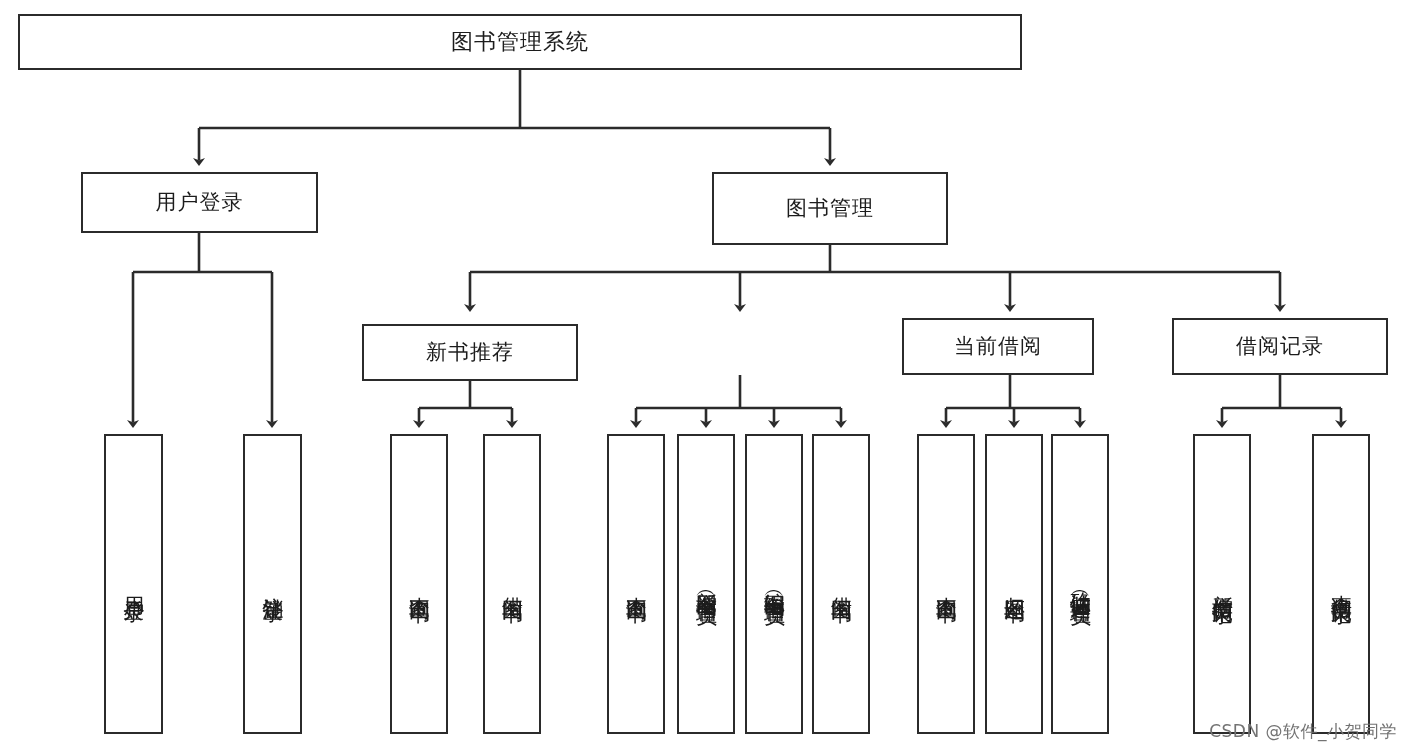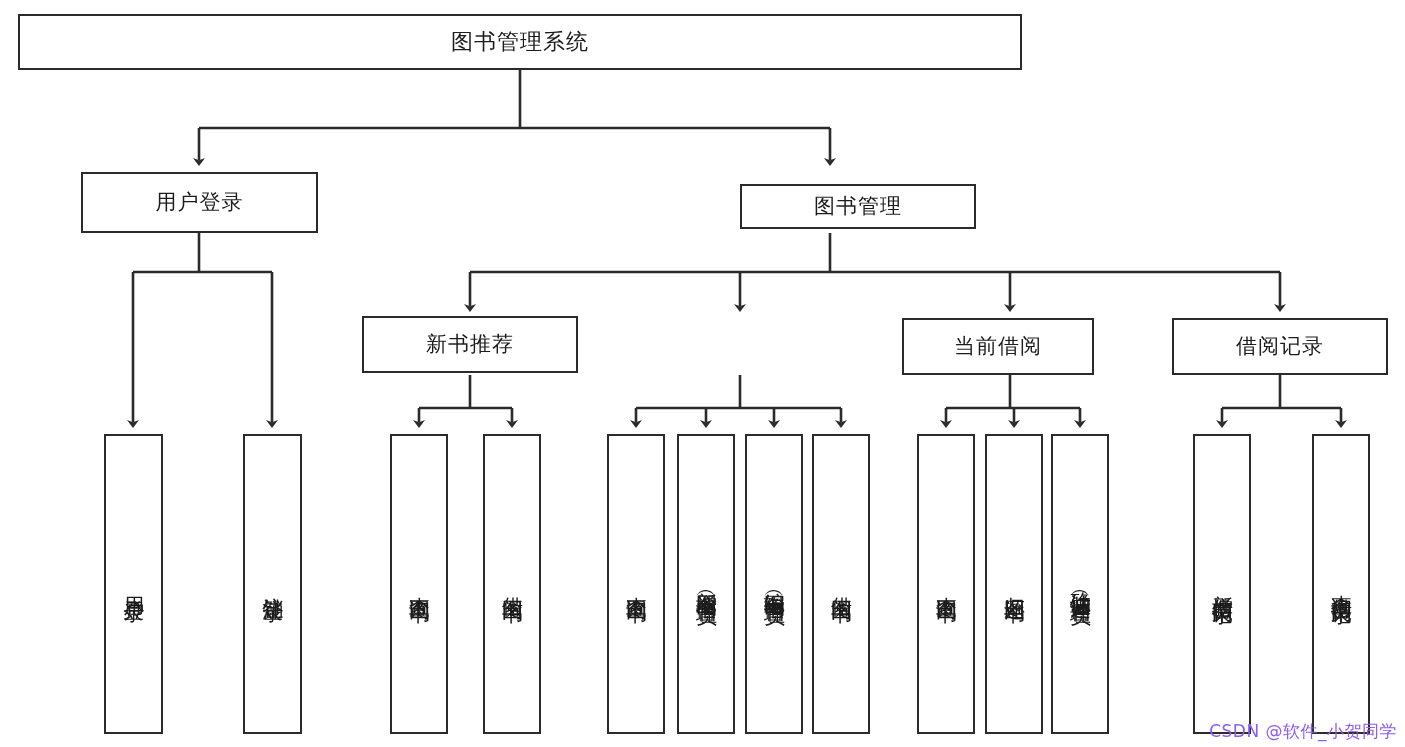--- a/index.html
+++ b/index.html
@@ -55,21 +55,21 @@
     line-height: 1.18;
     letter-spacing: 2px;
     white-space: nowrap;
     color: #1c1c1c;
   }
   .watermark {
     position: absolute;
     right: 8px;
     bottom: 4px;
     font-size: 17px;
-    color: #8b5cf6;
+    color: #737373;
     letter-spacing: 0.5px;
     white-space: nowrap;
   }
 </style>
 </head>
 <body>
 
 <div id="canvas">
 
   <svg class="edges" viewBox="0 0 1405 747">
@@ -118,23 +118,23 @@
       <path d="M1280,375 L1280,408"></path>
       <path d="M1222,408 L1341,408"></path>
       <path d="M1222,408 L1222,422" marker-end="url(#arrow)"></path>
       <path d="M1341,408 L1341,422" marker-end="url(#arrow)"></path>
     </g>
   </svg>
 
   <div class="node h root" style="left:18px; top:14px; width:1004px; height:56px;">图书管理系统</div>
 
   <div class="node h" style="left:81px; top:172px; width:237px; height:61px;">用户登录</div>
-  <div class="node h" style="left:712px; top:184px; width:236px; height:45px;margin-left:28px;">图书管理</div>
+  <div class="node h" style="left:712px; top:172px; width:236px; height:73px;">图书管理</div>
 
-  <div class="node h" style="left:362px; top:316px; width:216px; height:57px;">新书推荐</div>
+  <div class="node h" style="left:362px; top:324px; width:216px; height:57px;">新书推荐</div>
   <div class="node h" style="left:902px; top:318px; width:192px; height:57px;">当前借阅</div>
   <div class="node h" style="left:1172px; top:318px; width:216px; height:57px;">借阅记录</div>
 
   <div class="node v" style="left:104px; top:434px; width:59px; height:300px;">
     <span class="vtext">用户登录</span>
   </div>
   <div class="node v" style="left:243px; top:434px; width:59px; height:300px;">
     <span class="vtext">注销登录</span>
   </div>
 

